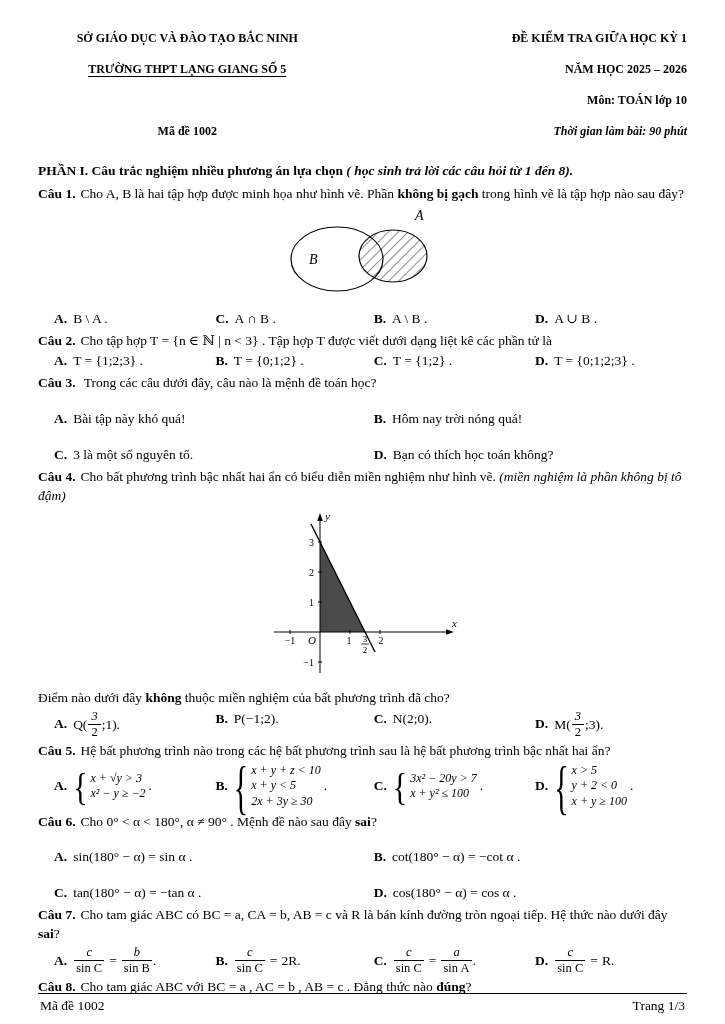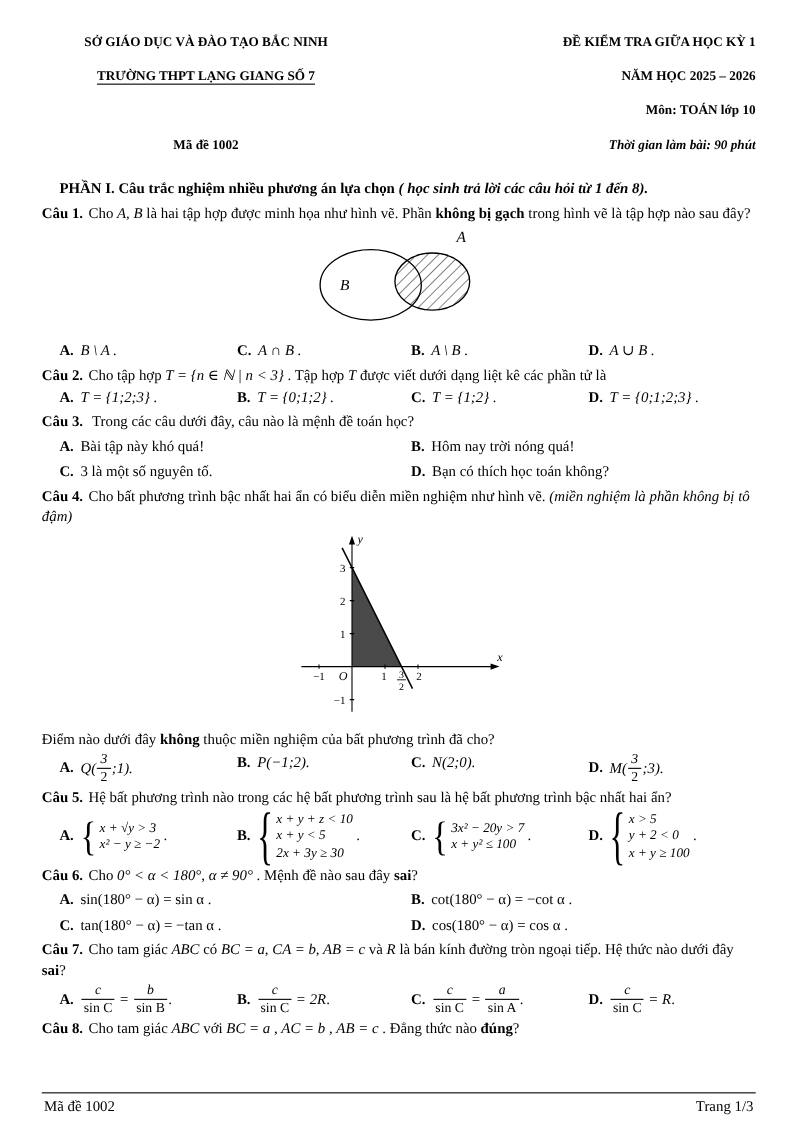--- a/index.html
+++ b/index.html
@@ -7,26 +7,26 @@
         font-family:"Liberation Serif","DejaVu Serif",serif;font-size:13.5px;line-height:1.4;color:#000;
         position:relative;overflow:hidden;}
   .b{font-weight:bold}
   .i{font-style:italic}
   .bi{font-weight:bold;font-style:italic}
   .u{text-decoration:underline;text-underline-offset:3px}
   .hdr{display:flex;margin-bottom:6px}
   .hdr-left{width:46%;text-align:center}
   .hdr-right{width:54%;text-align:right}
   .hline{height:31px;font-size:12px}
-  .part{margin:8px 16px 4px}
+  .part{margin:8px 0 4px}
   .qtext{margin:3px 0 1px}
   .qlabel{font-weight:bold;margin-right:5px}
-  .m{font-style:italic}
+  .m{}
   .opts4{display:grid;grid-template-columns:25.5% 25% 25.5% 24%;padding-left:16px;margin:2px 0 3px}
-  .opts2{display:grid;grid-template-columns:50.5% 49.5%;padding-left:16px;margin:4px 0 3px}
+  .opts2{display:grid;grid-template-columns:50.5% 49.5%;padding-left:16px;margin:17px 0 3px}
   .okey{font-weight:bold;margin-right:6px}
   .opt{white-space:nowrap}
   .fig{text-align:center;margin:2px 0}
   .frac{display:inline-block;vertical-align:-0.6em;text-align:center;line-height:1.05;font-size:12.5px;margin:0 1px}
   .fn{display:block;border-bottom:1px solid #000;padding:0 3px 1px;font-style:italic}
   .fd{display:block;padding:1px 2px 0}
   .mid{margin:0 4px}
   .sysopt{display:flex;align-items:center;white-space:nowrap}
   .sys{display:inline-flex;align-items:center}
   .brace{display:inline-block;line-height:.9;font-weight:400}
@@ -43,21 +43,21 @@
           display:flex;justify-content:space-between;font-size:13.5px}
 </style>
 </head>
 <body>
 
 <div class="page">
 
   <div class="hdr">
     <div class="hdr-left">
       <div class="hline b">SỞ GIÁO DỤC VÀ ĐÀO TẠO BẮC NINH</div>
-      <div class="hline b u">TRƯỜNG THPT LẠNG GIANG SỐ 7</div>
+      <div class="hline b u">TRƯỜNG THPT LẠNG GIANG SỐ 5</div>
       <div class="hline"></div>
       <div class="hline b">Mã đề 1002</div>
     </div>
     <div class="hdr-right">
       <div class="hline b">ĐỀ KIỂM TRA GIỮA HỌC KỲ 1</div>
       <div class="hline b">NĂM HỌC 2025 – 2026</div>
       <div class="hline b">Môn: TOÁN lớp 10</div>
       <div class="hline bi">Thời gian làm bài: 90 phút</div>
     </div>
   </div>

